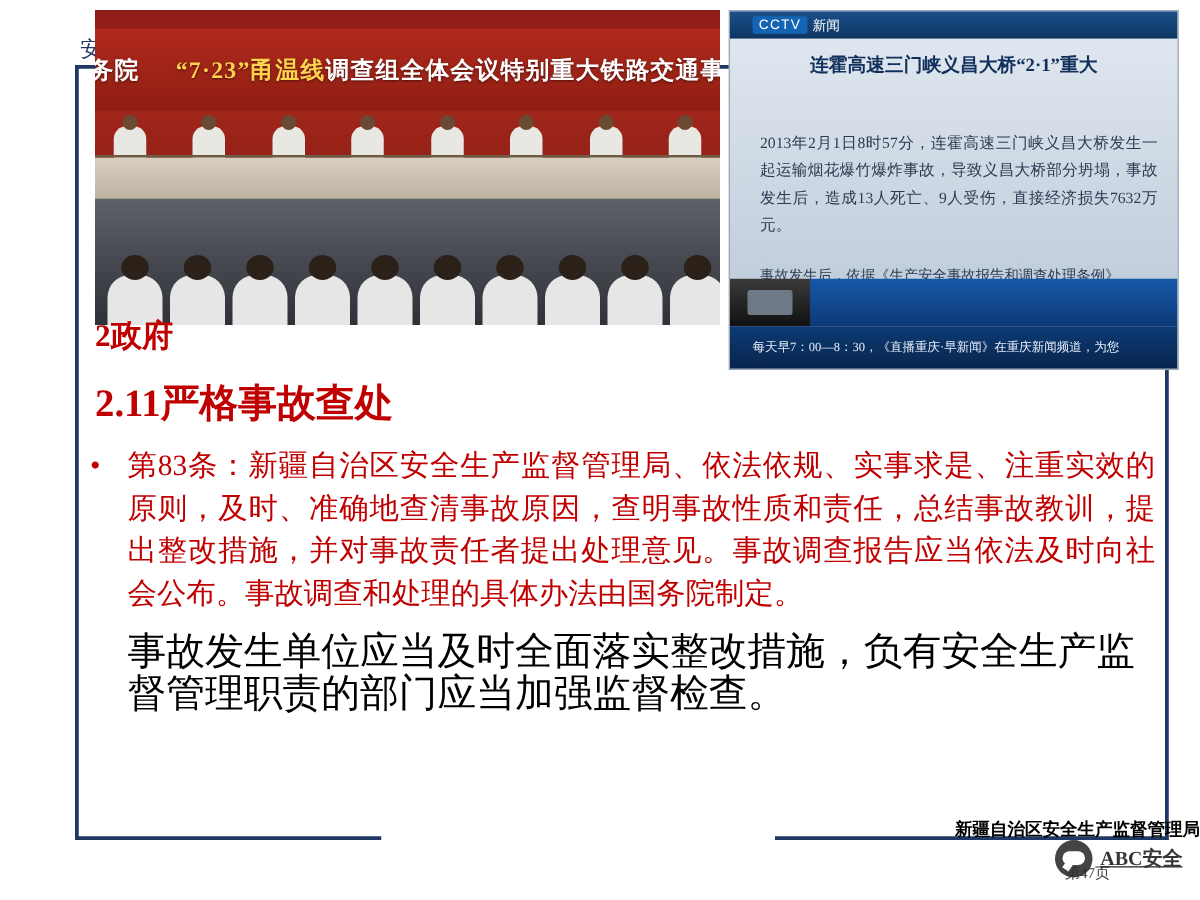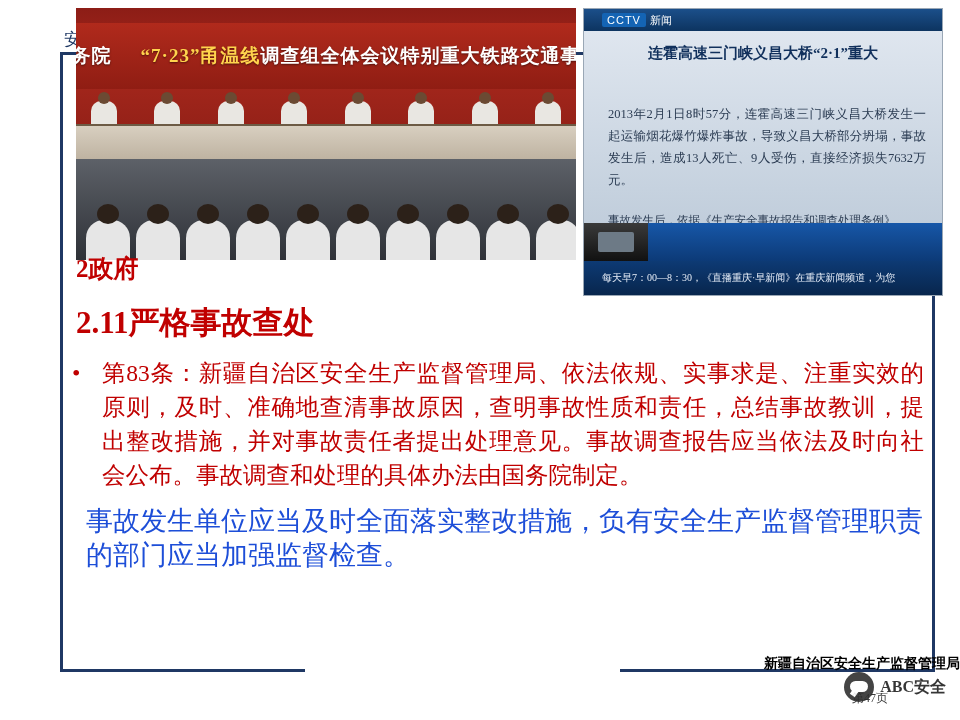--- a/index.html
+++ b/index.html
@@ -308,26 +308,26 @@
   }
   .para {
     color: #c00000;
     font-size: 23.5px;
     line-height: 34px;
     font-family: "Liberation Serif", serif;
     text-align: justify;
     flex: 1;
   }
   .para2 {
-    color: #1d4ed8;
-    font-size: 27px;
+    color: #000000;
+    font-size: 31px;
     line-height: 34px;
     font-family: "Liberation Serif", serif;
     margin-top: 12px;
-    margin-left: 14px;
+    margin-left: 30px;
     text-indent: 0;
   }
 
   
   .footer-text {
     position: absolute;
     left: 0; right: 0;
     top: 655px;
     text-align: right;
     font-size: 14px;
@@ -346,20 +346,21 @@
 
   
   .watermark {
     position: absolute;
     right: 14px;
     bottom: 18px;
     display: flex;
     align-items: center;
     gap: 6px;
     opacity: .88;
+    text-decoration: underline;
   }
   .wm-circle {
     width: 30px; height: 30px;
     border-radius: 50%;
     background: #2b2b2b;
     position: relative;
   }
   .wm-circle::before {
     content: "";
     position: absolute;

